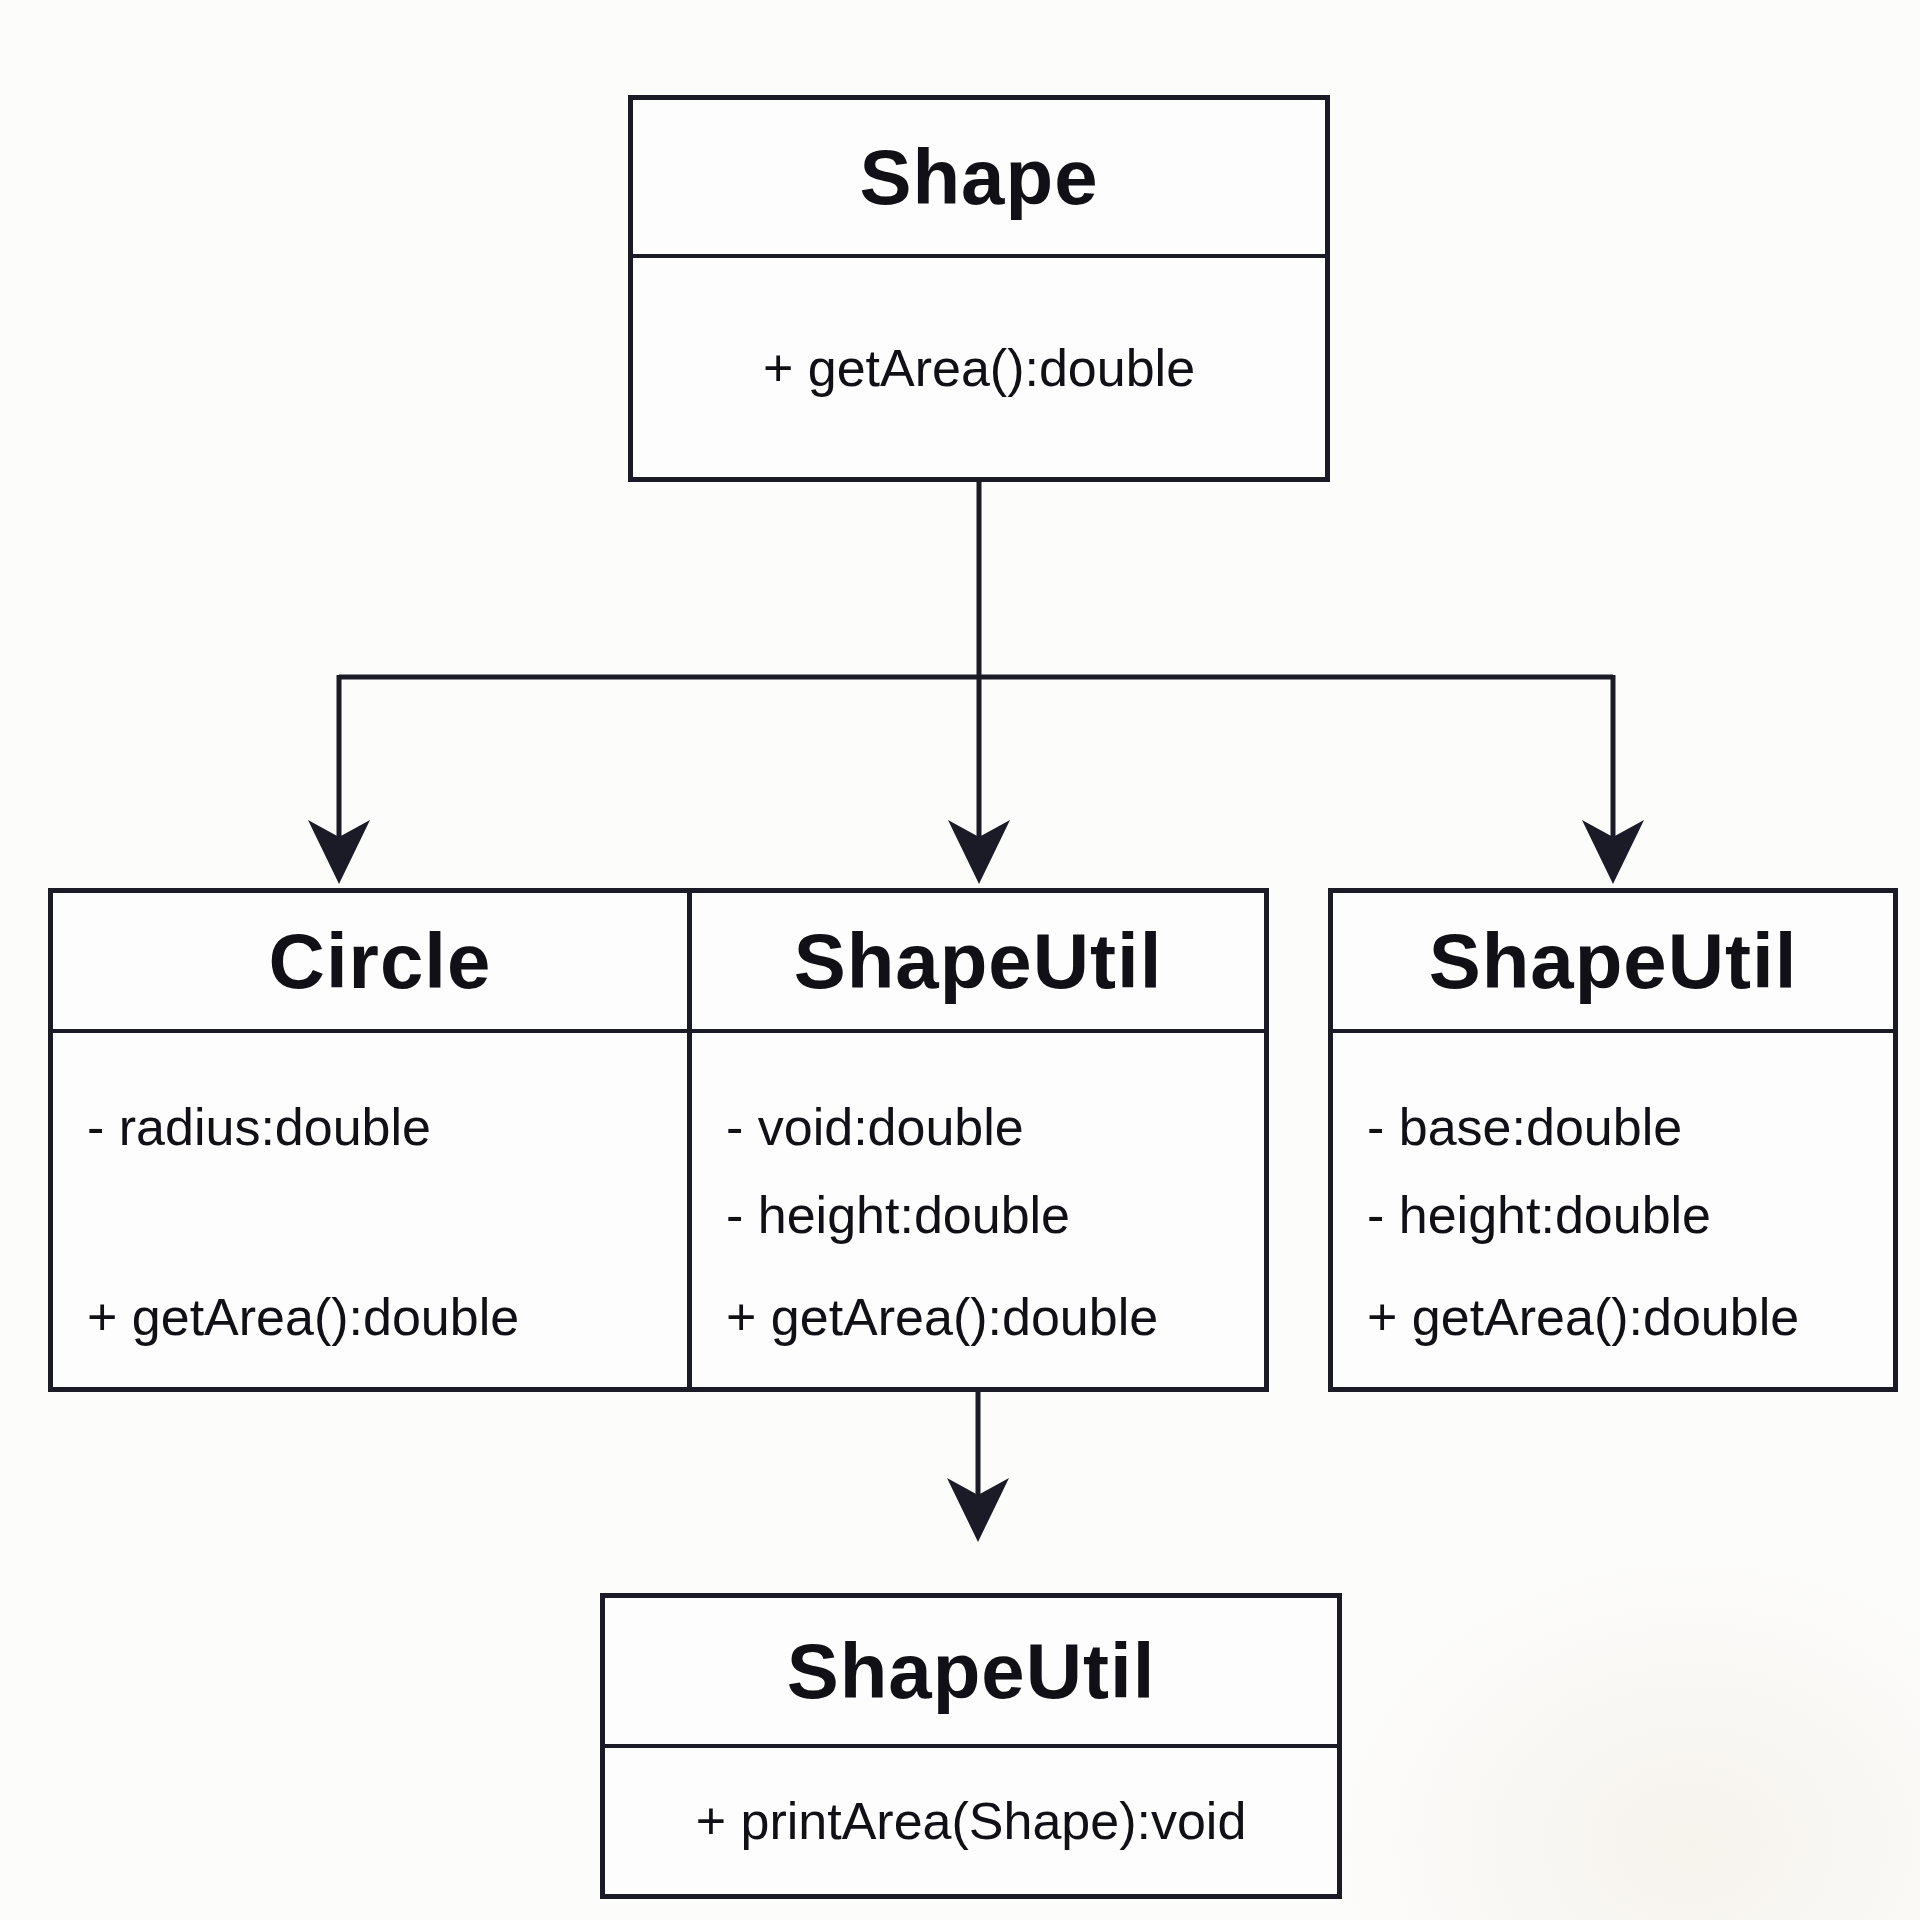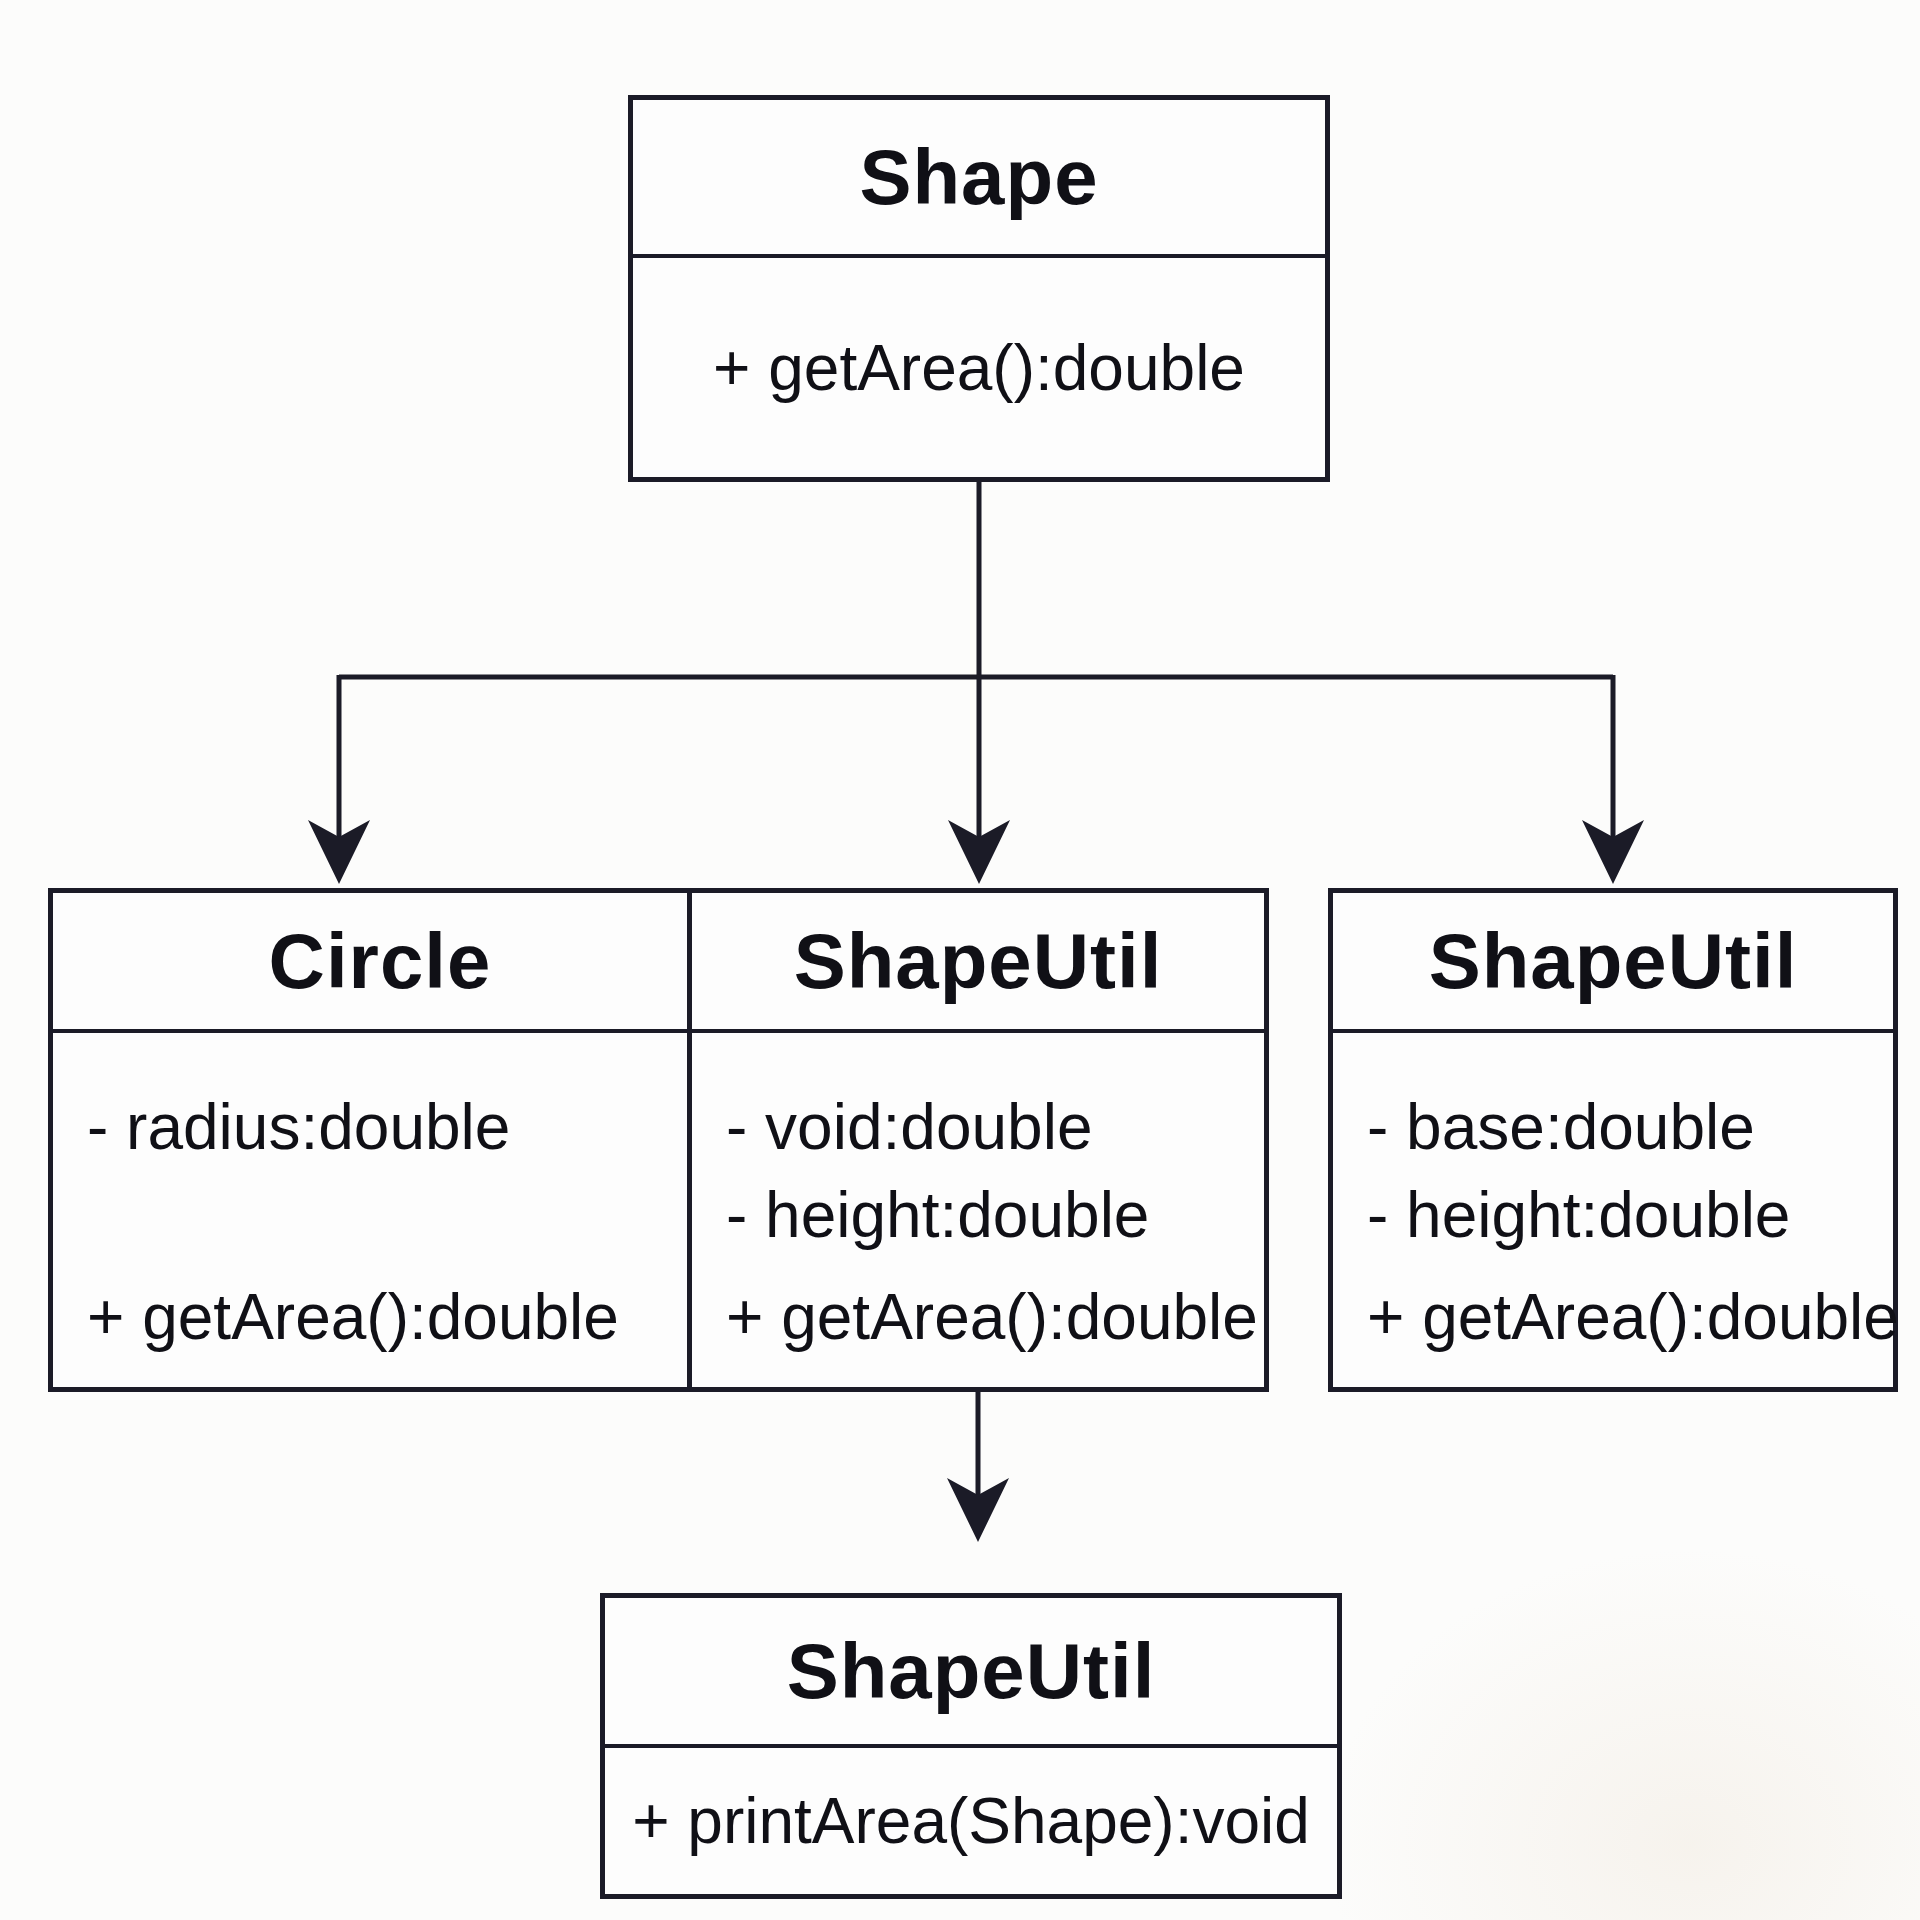--- a/index.html
+++ b/index.html
@@ -41,21 +41,21 @@
     flex:0 0 auto;
   }
   .title{
     font-weight:bold;
     font-size:78px;
     letter-spacing:1px;
   }
   .members{
     flex:1 1 auto;
     display:flex;flex-direction:column;
-    font-size:64px;
+    font-size:52px;
   }
   .members.centered{
     align-items:center;justify-content:center;
   }
   .members.split{
     justify-content:space-between;
     padding:30px 16px 26px 34px;
     margin-top:20px;
   }
   .member{

